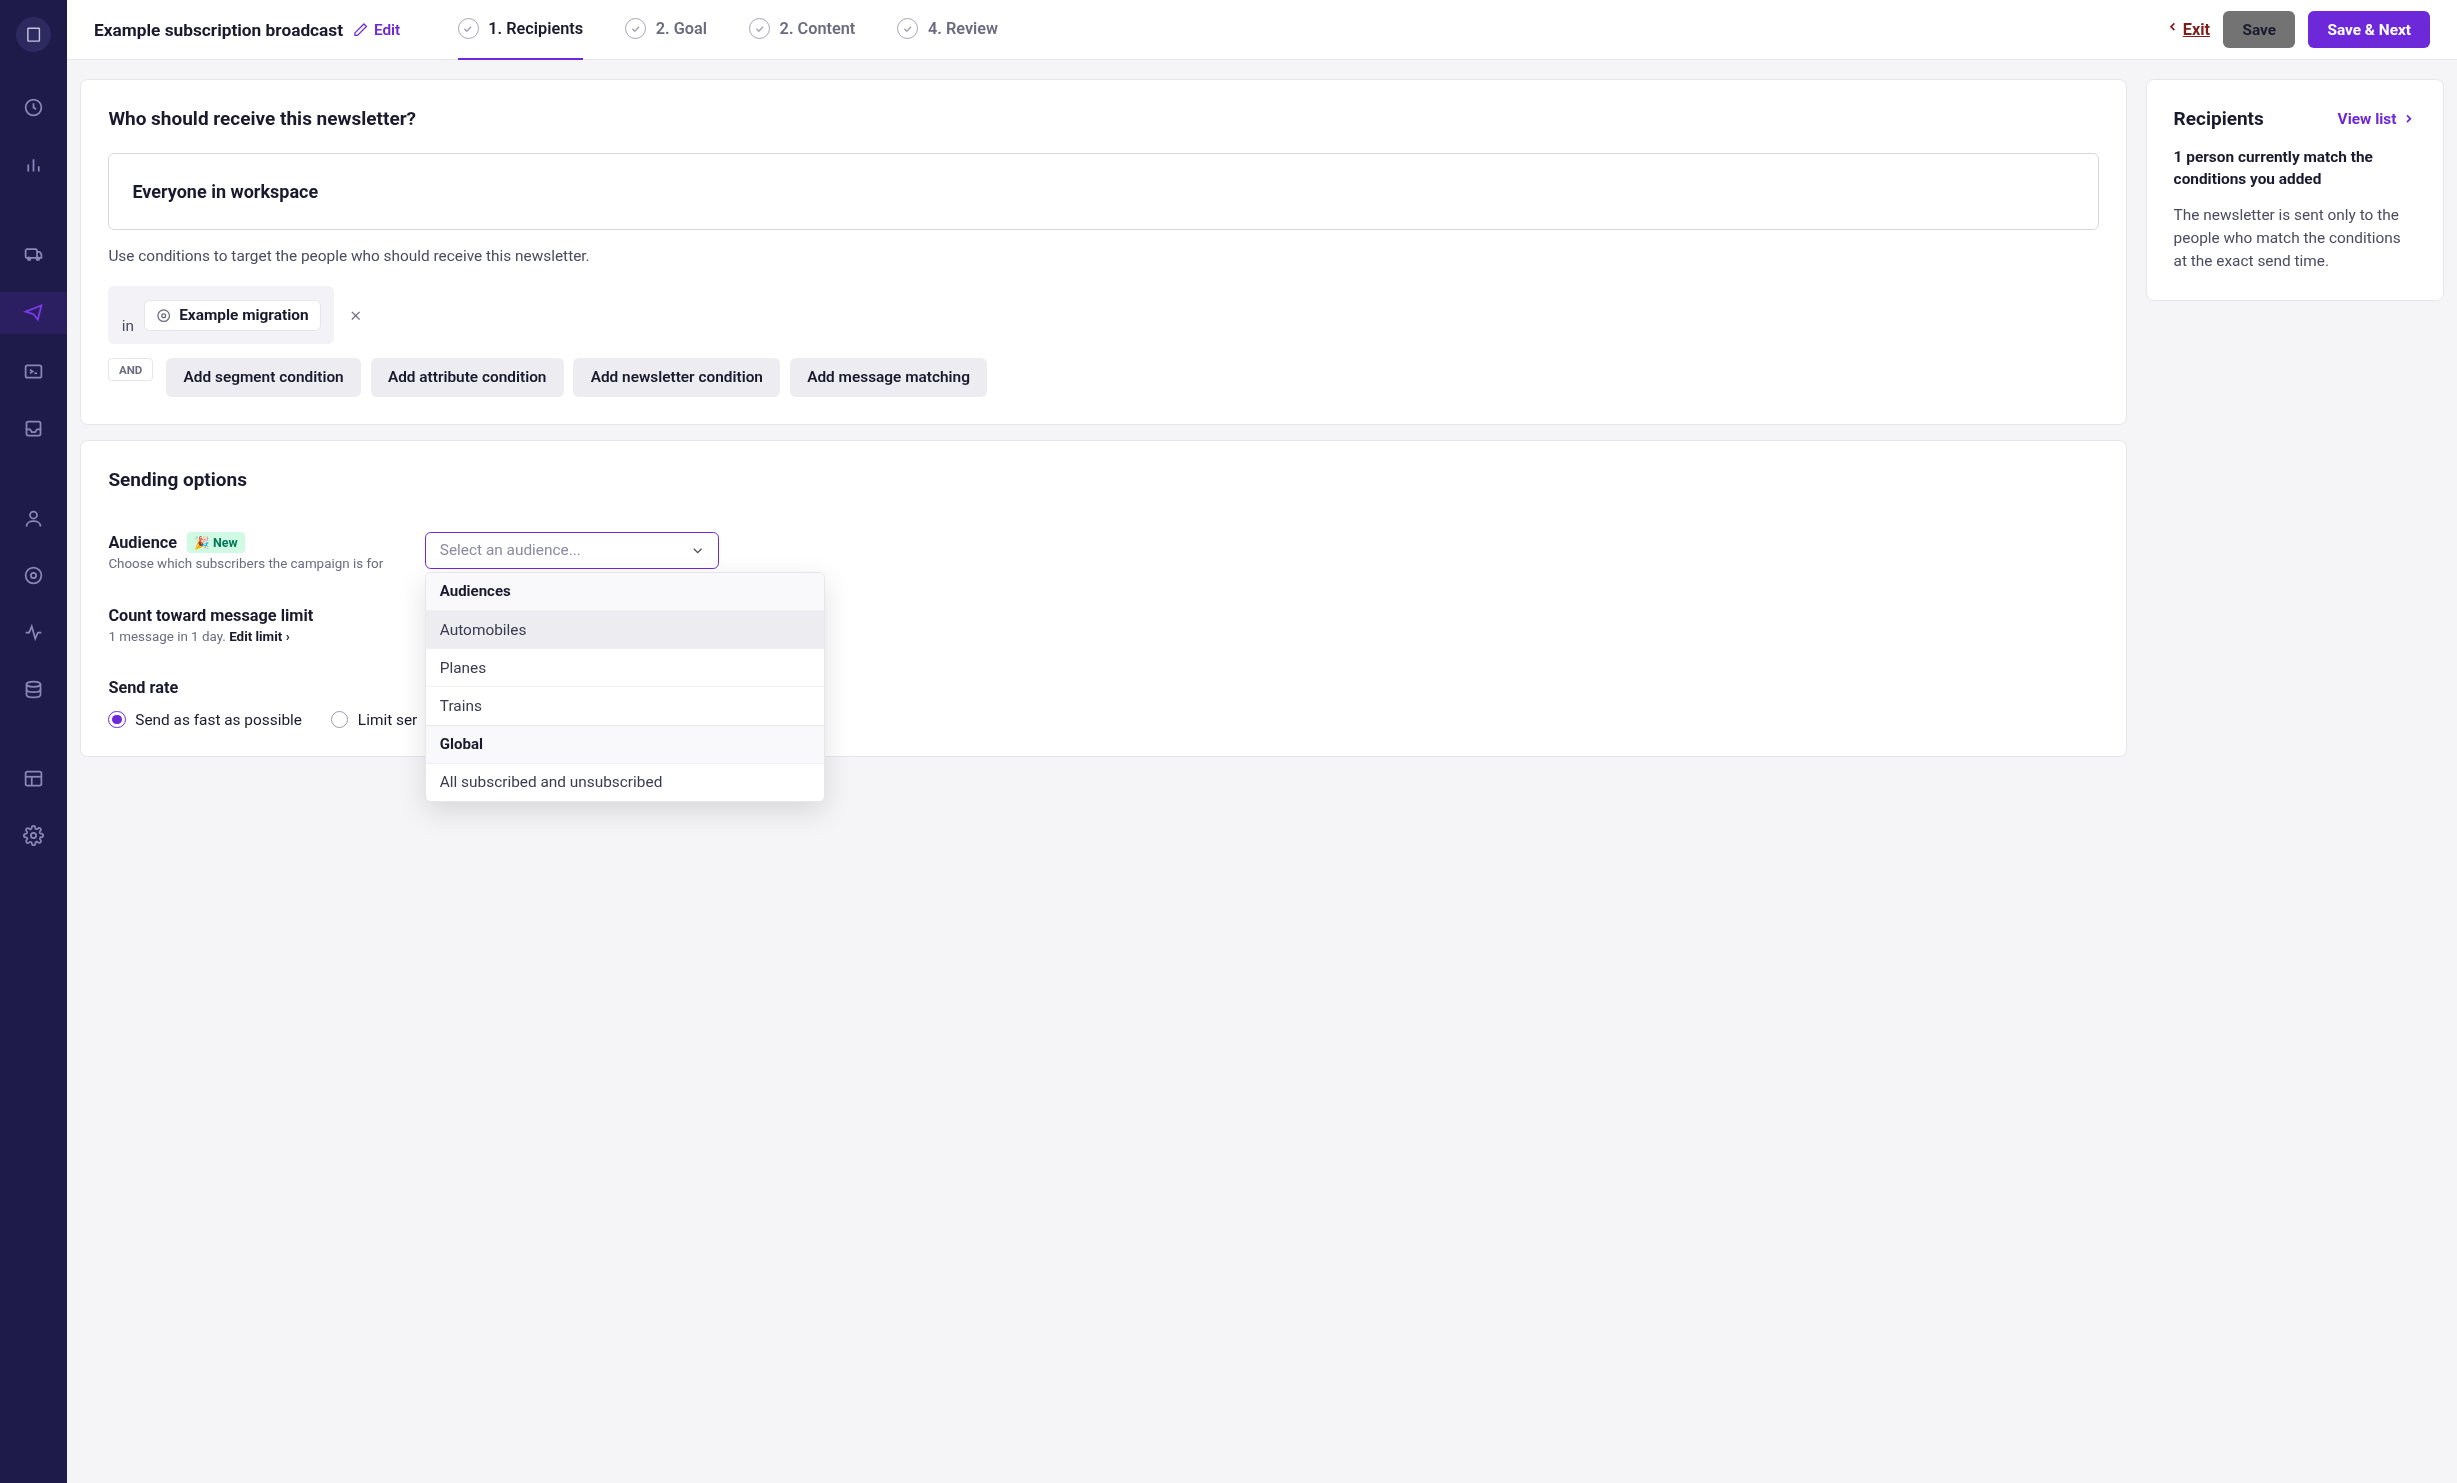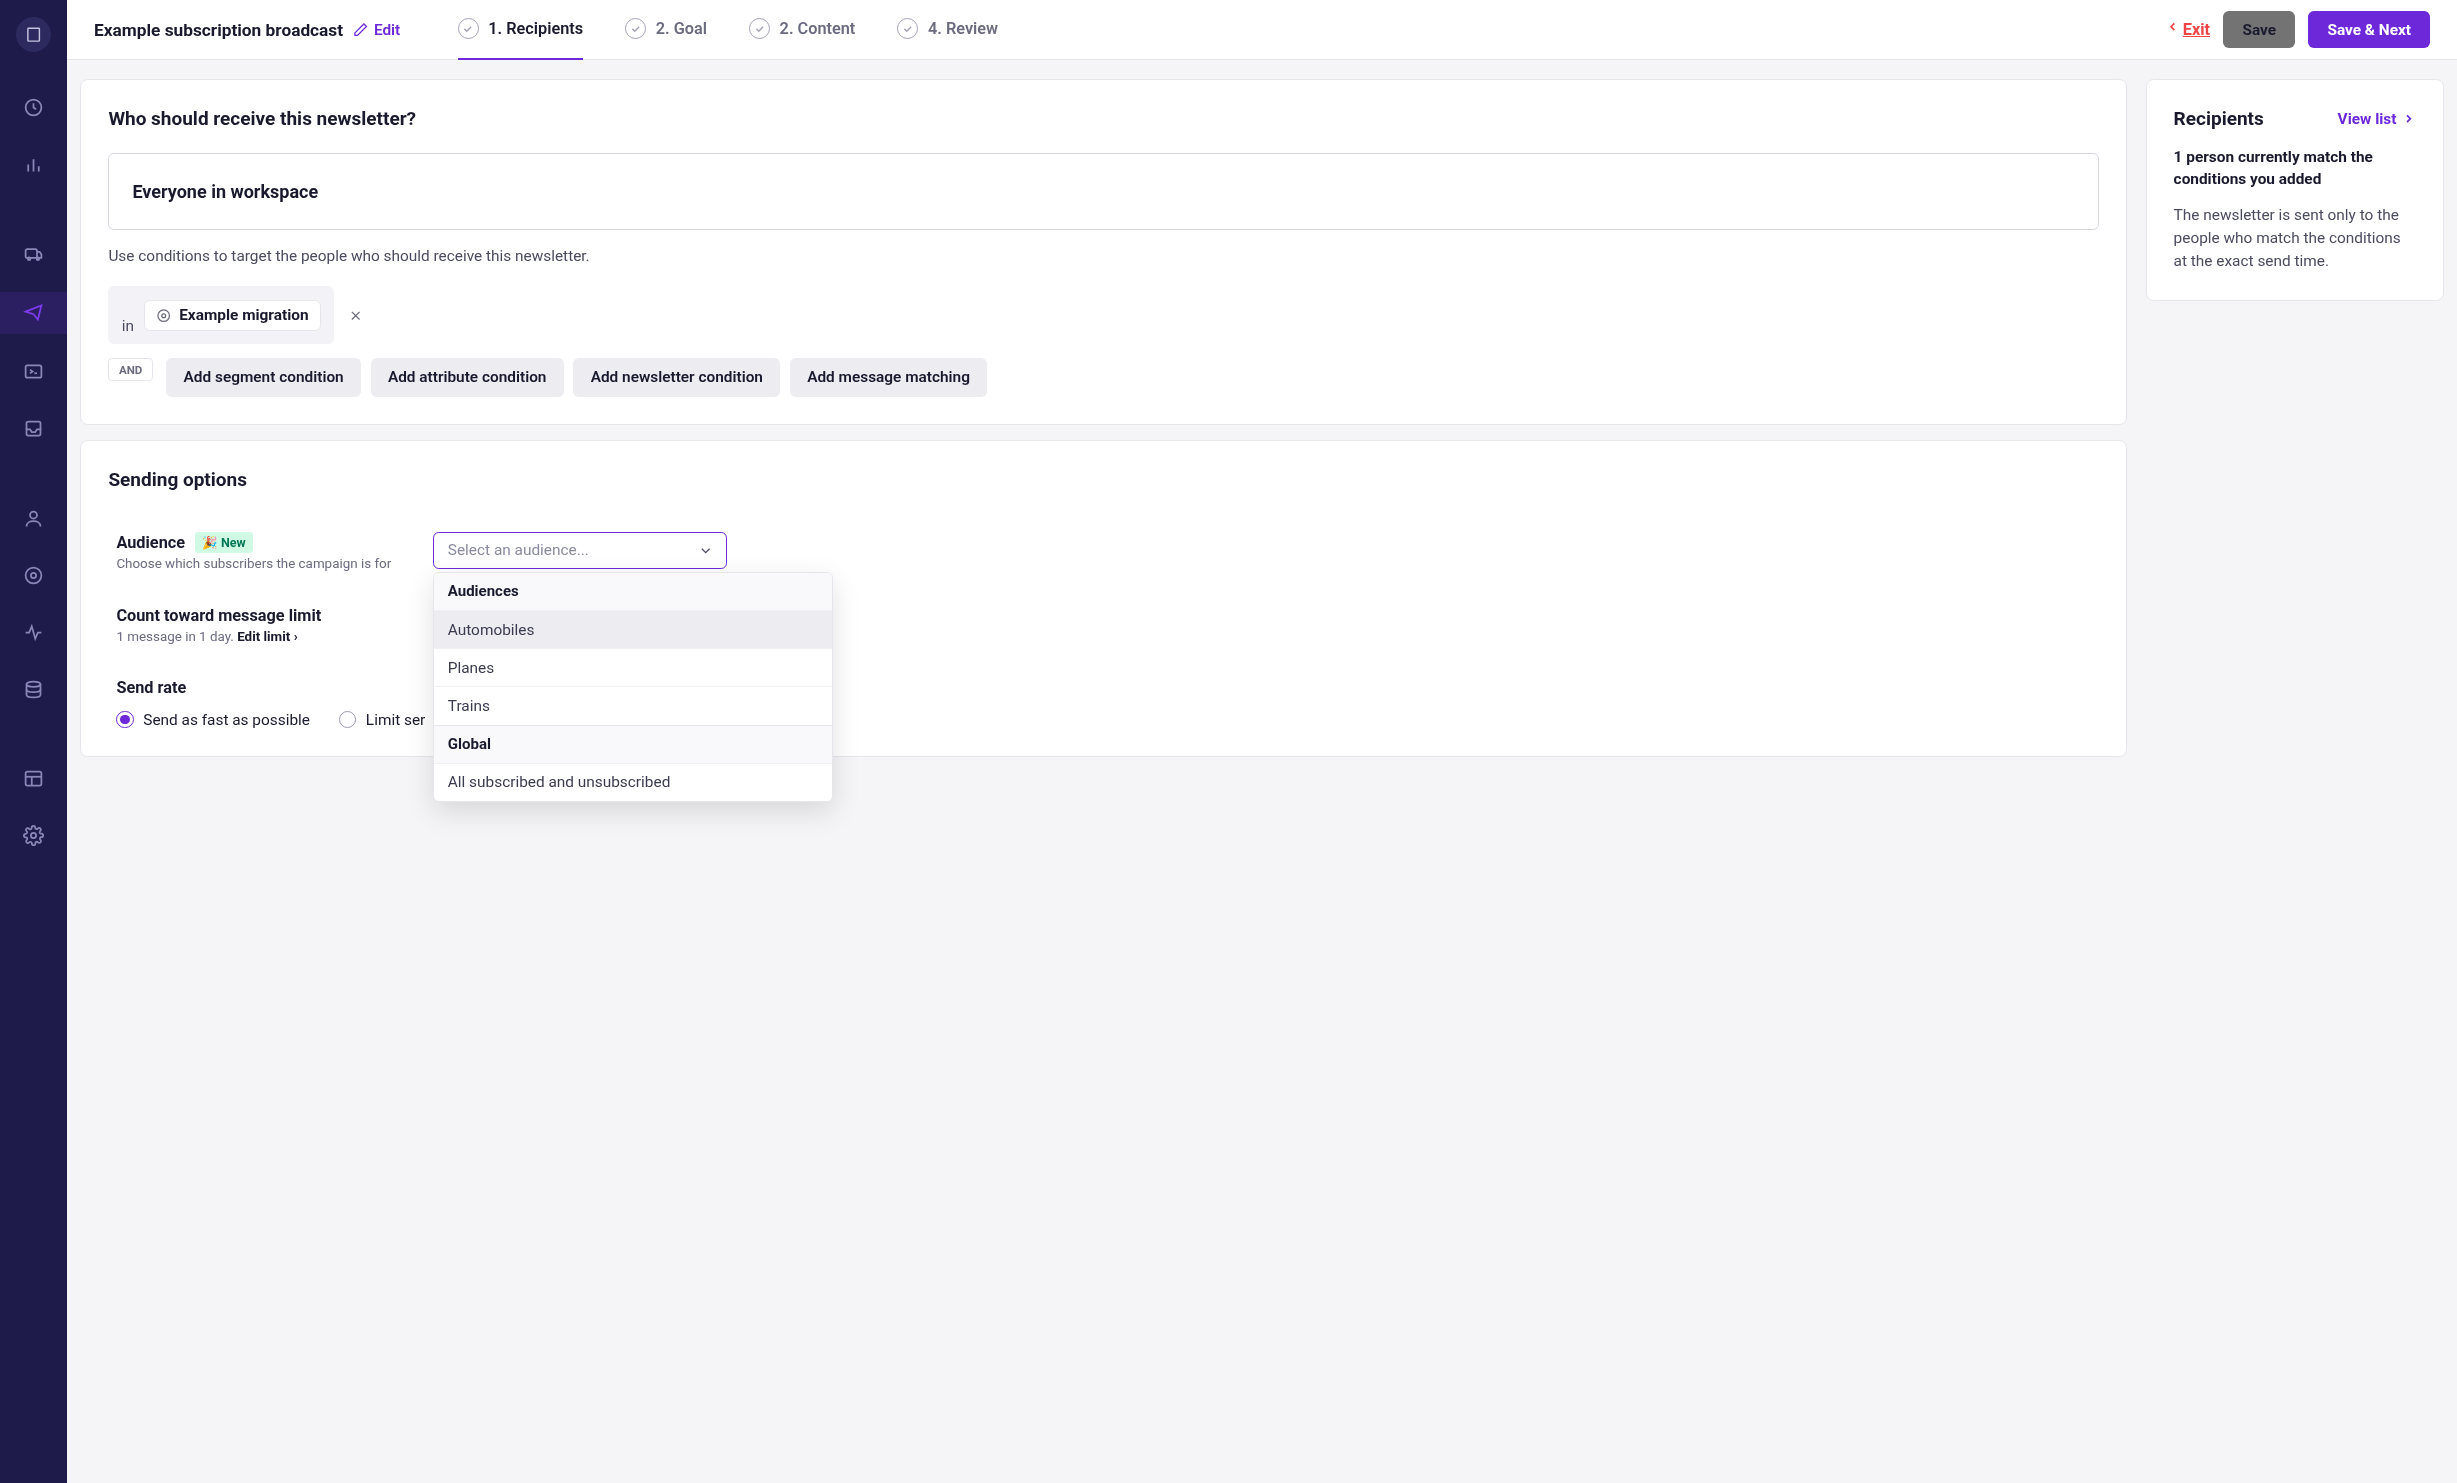--- a/index.html
+++ b/index.html
@@ -23,21 +23,21 @@
     .page-title { font-size: 17.3px; font-weight: 700; color: #1a1a2e; }
     .edit-link { color: #6d28d9; font-weight: 600; font-size: 15.4px; display: flex; align-items: center; gap: 5.8px; cursor: pointer; }
     
     .steps { display: flex; align-items: center; gap: 42px; margin-left: 42px; flex: 1; }
     .step { display: flex; align-items: center; gap: 9.6px; cursor: pointer; color: #6b6b80; font-weight: 600; font-size: 16.3px; height: 60px; border-bottom: 2.9px solid transparent; }
     .step.active { color: #1a1a2e; border-bottom-color: #6d28d9; }
     .step-circle { width: 21px; height: 21px; border: 1.9px solid #a3a3b5; border-radius: 50%; display: flex; align-items: center; justify-content: center; }
     .step-circle svg { width: 11.5px; height: 11.5px; }
     
     .topbar-actions { display: flex; align-items: center; gap: 13.4px; }
-    .exit-link { color: #ef4444; font-weight: 700; font-size: 16.3px; text-decoration: underline; display: flex; align-items: flex-start; gap: 3.8px; cursor: pointer; }
+    .exit-link { color: #7f1d1d; font-weight: 700; font-size: 16.3px; text-decoration: underline; display: flex; align-items: flex-start; gap: 3.8px; cursor: pointer; }
     .btn { padding: 9.6px 19px; border-radius: 5.8px; font-weight: 700; font-size: 15.4px; cursor: pointer; border: none; }
     .btn-secondary { background: #737373; color: #1a1a2e; }
     .btn-primary { background: #6d28d9; color: #fff; }
     
     
     .content { flex: 1; overflow: auto; padding: 19px 13.4px; display: flex; gap: 19px; align-items: flex-start; }
     .col-main { flex: 1; display: flex; flex-direction: column; gap: 15.4px; }
     .col-side { width: 298px; }
     
     .card { background: #fff; border: 1px solid #e5e5ec; border-radius: 7.7px; padding: 27px; }
@@ -62,21 +62,21 @@
     .cond-btn { background: #ececf1; border: none; border-radius: 5.8px; padding: 10.6px 17.3px; font-size: 15.4px; font-weight: 600; color: #1a1a2e; cursor: pointer; }
     
     
     .side-head { display: flex; align-items: center; justify-content: space-between; margin-bottom: 17.3px; }
     .side-title { font-size: 19px; font-weight: 700; }
     .view-list { color: #6d28d9; font-weight: 700; font-size: 15.4px; display: flex; align-items: center; gap: 5.8px; cursor: pointer; }
     .side-strong { font-size: 15.4px; font-weight: 700; margin-bottom: 13.4px; line-height: 1.4; }
     .side-text { font-size: 15.4px; color: #4b4b60; line-height: 1.5; }
     
     
-    .opt-row { display: flex; align-items: flex-start; gap: 38px; padding: 17.3px 0; margin-left: 8px; }
+    .opt-row { display: flex; align-items: flex-start; gap: 38px; padding: 17.3px 0; }
     .opt-label-col { width: 279px; }
     .opt-label { font-size: 16.3px; font-weight: 700; display: flex; align-items: center; gap: 9.6px; }
     .new-badge { background: #d1fae5; color: #047857; font-size: 12.5px; font-weight: 700; padding: 2.9px 7.7px; border-radius: 3.8px; }
     .opt-sub { font-size: 13.4px; color: #6b6b80; margin-top: 3.8px; }
     .opt-sub .editlim { font-weight: 700; color: #1a1a2e; cursor: pointer; }
     
     .select-wrap { position: relative; width: 294px; }
     .select-box { border: 1.9px solid #6d28d9; border-radius: 5.8px; padding: 8.6px 13.4px; display: flex; align-items: center; justify-content: space-between; cursor: pointer; background: #fff; }
     .select-ph { color: #8a8aa0; font-size: 15.4px; }
     .chev { color: #4b4b60; }

